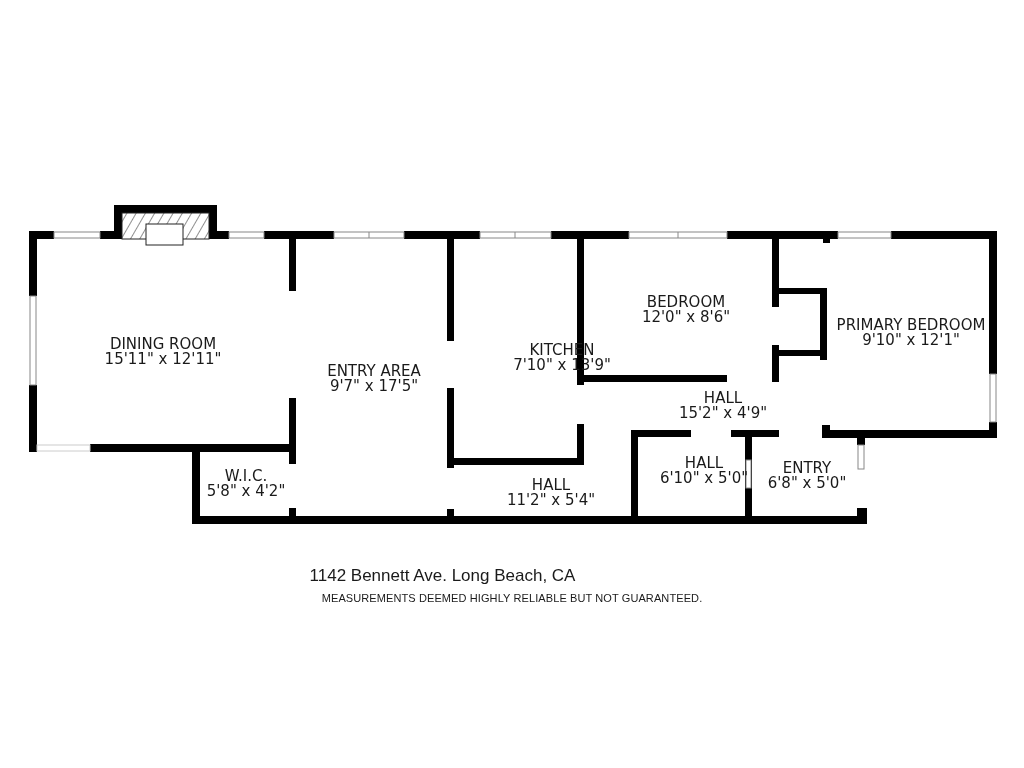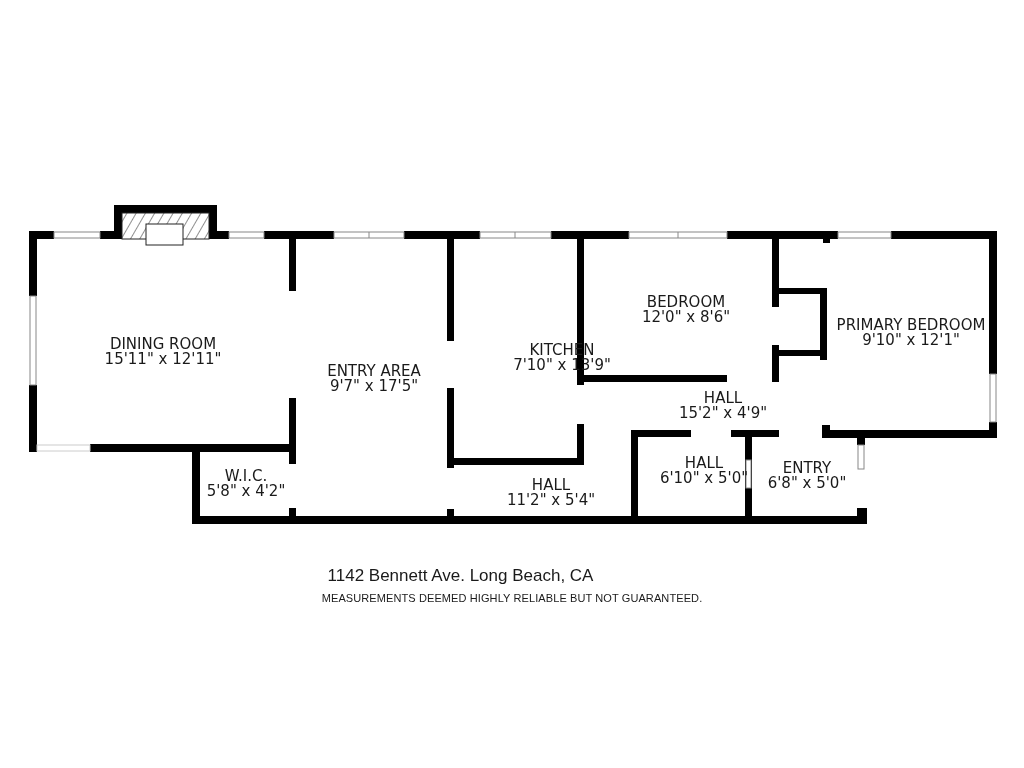--- a/index.html
+++ b/index.html
@@ -1,20 +1,20 @@
 <!DOCTYPE html>
 <html><head>
 <meta charset="utf-8">
 <style>
   html, body { margin: 0; padding: 0; background: #ffffff; }
   body { width: 1024px; height: 768px; position: relative; overflow: hidden; font-family: "DejaVu Sans", sans-serif; }
   #plan { position: absolute; left: 0; top: 0; width: 1024px; height: 768px; }
   .room-label { position: absolute; text-align: center; color: #1a1a1a; font-family: "DejaVu Sans", sans-serif; font-size: 15px; line-height: 15px; transform: translate(-50%, -50%); white-space: nowrap; }
   .room-label .dim { display: block; }
-  .footer-title { position: absolute; left: 0; width: 885px; top: 566px; text-align: center; font-family: "Liberation Sans", sans-serif; font-size: 17px; color: #1a1a1a; padding-left: 18px; }
+  .footer-title { position: absolute; left: 0; width: 885px; top: 566px; text-align: center; font-family: "Liberation Sans", sans-serif; font-size: 17px; color: #1a1a1a; }
   .footer-note { position: absolute; left: 0; width: 1024px; top: 592px; text-align: center; font-family: "Liberation Sans", sans-serif; font-size: 11px; color: #1a1a1a; letter-spacing: 0.1px; }
 </style>
 </head>
 <body>
 
 <svg id="plan" viewBox="0 0 1024 768" xmlns="http://www.w3.org/2000/svg">
   <defs>
     <pattern id="hatch" patternUnits="userSpaceOnUse" width="8" height="8" patternTransform="rotate(30)">
       <line x1="0" y1="0" x2="0" y2="8" stroke="#222" stroke-width="1"></line>
     </pattern>

